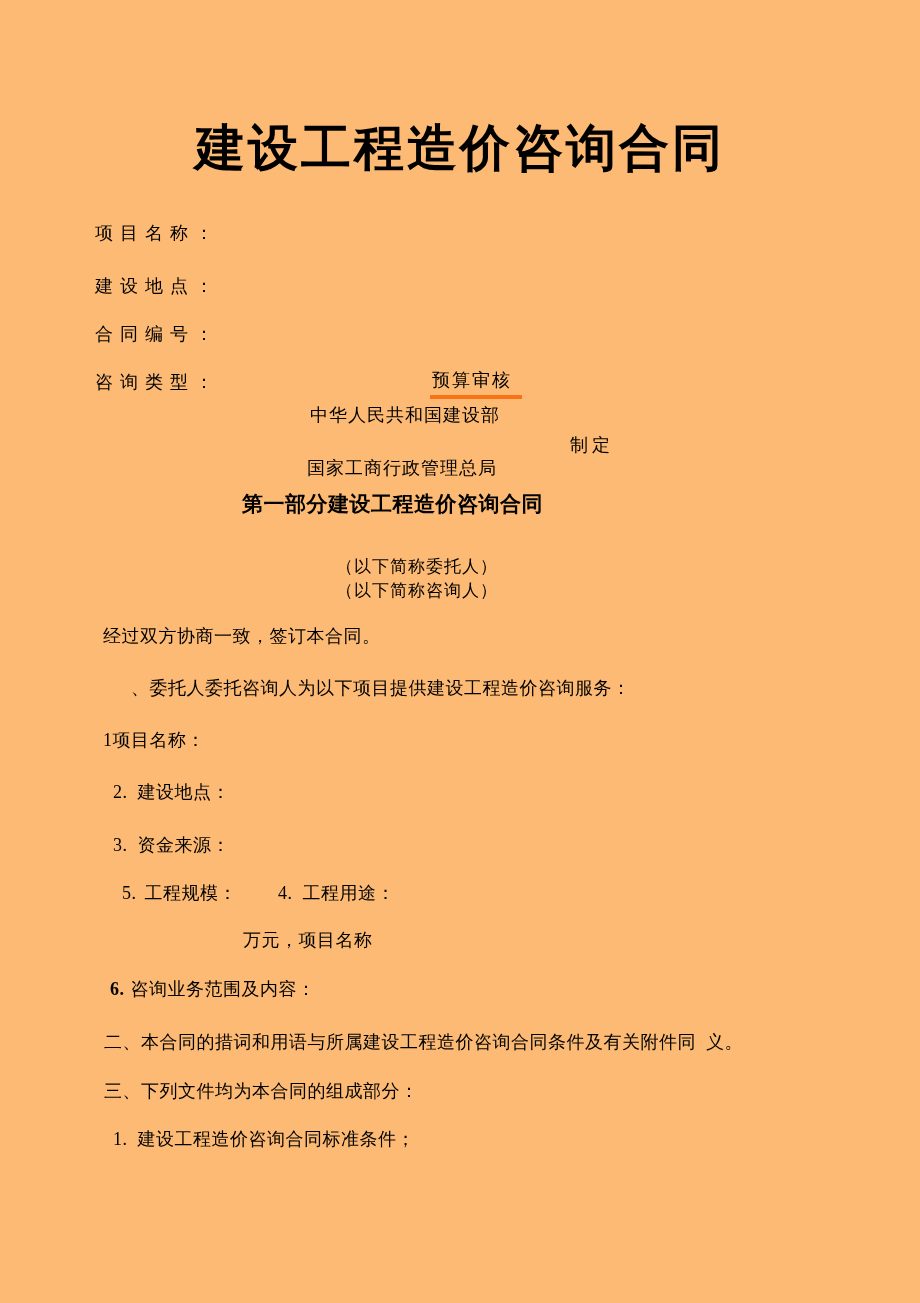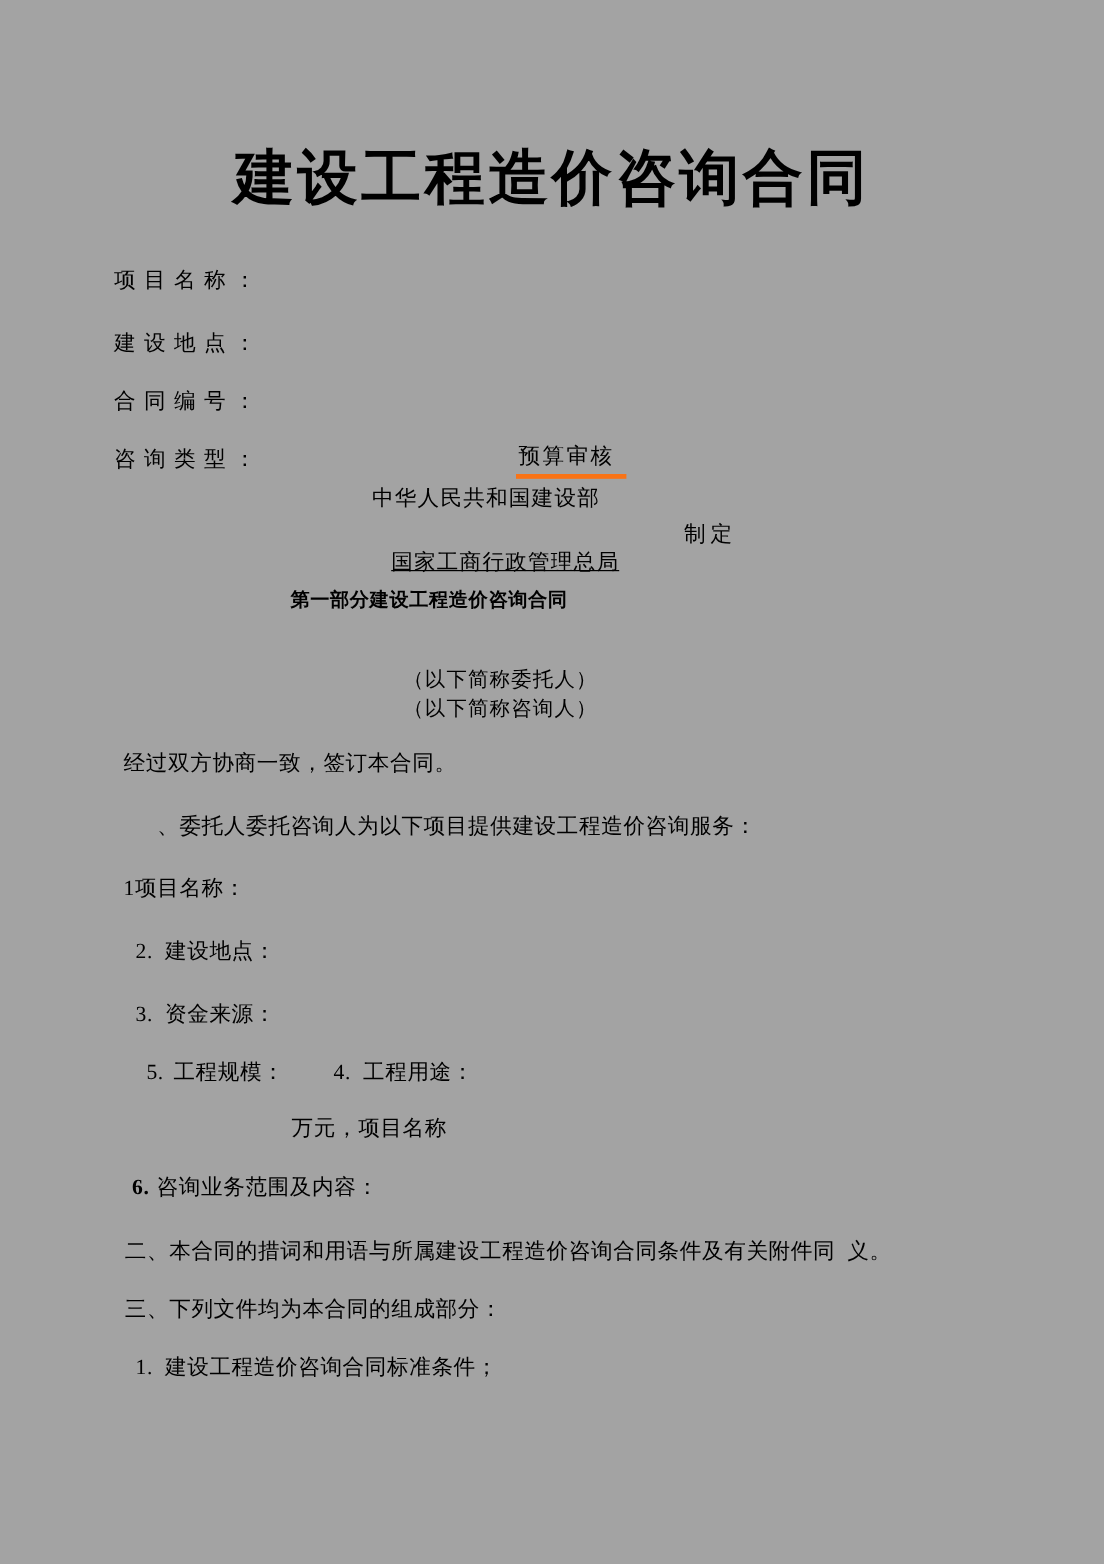--- a/index.html
+++ b/index.html
@@ -4,21 +4,21 @@
 <style>
   html, body {
     margin: 0;
     padding: 0;
     background: #ffffff;
   }
   .page {
     position: relative;
     width: 920px;
     height: 1303px;
-    background: #a3a3a3;
+    background: #fdba74;
     color: #000000;
     font-family: "Liberation Serif", "DejaVu Serif", serif;
     overflow: hidden;
   }
   .ln {
     position: absolute;
     white-space: pre;
     font-size: 18px;
     line-height: 1.25;
     letter-spacing: 0.5px;
@@ -46,26 +46,26 @@
   .f4v {
     top: 369px; left: 430px;
     letter-spacing: 2px;
     padding: 0 10px 3px 2px;
     border-bottom: 4px solid #f97316;
   }
 
   
   .a1 { top: 404px; left: 310px; letter-spacing: 1px; }
   .a2 { top: 434px; left: 570px; letter-spacing: 4px; }
-  .a3 { top: 457px; left: 326px; letter-spacing: 1px; text-decoration: underline; }
+  .a3 { top: 457px; left: 307px; letter-spacing: 1px; }
 
   
   .h1 {
     top: 491px; left: 242px;
-    font-size: 16px;
+    font-size: 21px;
     font-weight: 600;
     letter-spacing: 0.5px;
     font-family: Liberation Serif, serif;
   }
 
   
   .p1 { top: 556px; left: 336px; font-size: 17px; letter-spacing: 1px; }
   .p2 { top: 580px; left: 336px; font-size: 17px; letter-spacing: 1px; }
 
   

